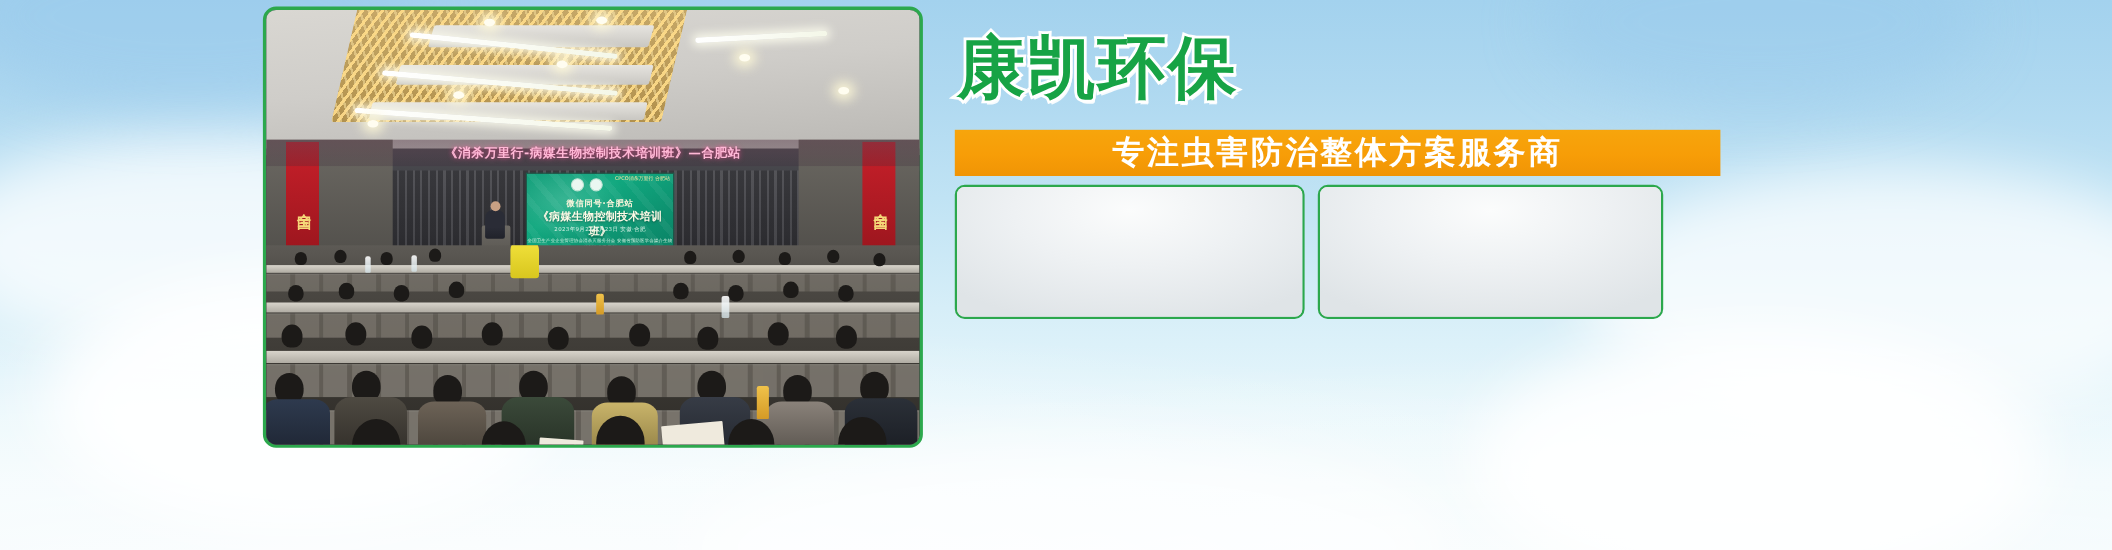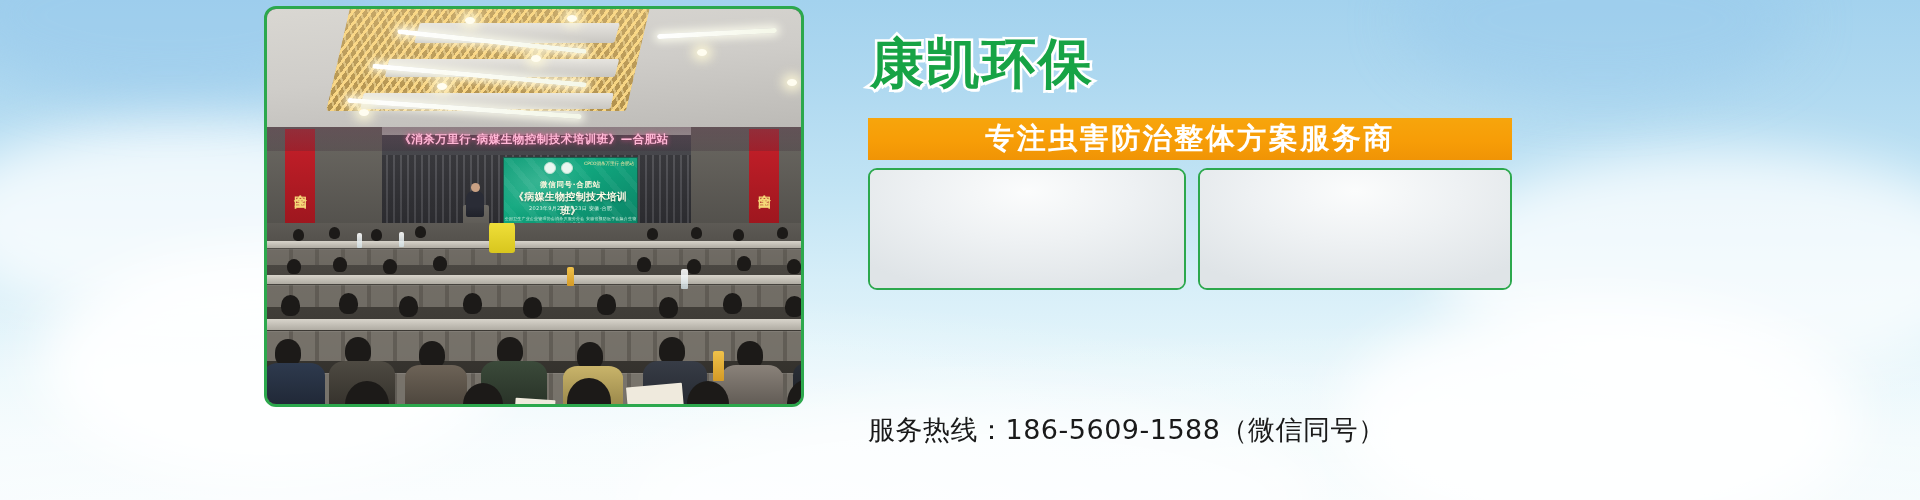--- a/index.html
+++ b/index.html
@@ -37,22 +37,22 @@
   .c1 { left:-60px;  top:120px;  width:520px; height:200px; background:rgba(255,255,255,.75); }
   .c2 { left:40px;   top:250px;  width:460px; height:230px; background:rgba(255,255,255,.9); }
   .c3 { left:-40px;  top:-70px;  width:420px; height:170px; background:rgba(150,200,235,.45); }
   .c4 { right:-80px; top:150px;  width:560px; height:230px; background:rgba(255,255,255,.72); }
   .c5 { right:60px;  top:300px;  width:520px; height:240px; background:rgba(255,255,255,.88); }
   .c6 { right:120px; top:-60px;  width:400px; height:160px; background:rgba(150,200,235,.4); }
   .c7 { left:620px;  top:400px;  width:700px; height:200px; background:rgba(255,255,255,.55); }
 
   
   #conf-photo {
-    position:absolute; left:264px; top:6px;
-    width:540px; height:401px;
+    position:absolute; left:239px; top:6px;
+    width:600px; height:401px;
     border:3px solid #2ca84d;
     border-radius:12px;
     overflow:hidden;
     background:#3a3a3e;
   }
   .conf-inner { position:absolute; inset:0; overflow:hidden; }
 
   
   .ceiling {
     position:absolute; left:0; top:0; width:100%; height:132px;
@@ -230,36 +230,36 @@
   }
 
   
   #right-col {
     position:absolute; left:862px; top:0; width:700px; height:500px;
   }
 
   
   #headline {
     position:absolute; left:8px; top:36px;
-    font-size:54px; font-weight:bold; line-height:1;
+    font-size:62px; font-weight:bold; line-height:1;
     color:#17a345;
     letter-spacing:2px;
-    font-family:Liberation Sans, sans-serif;
+    font-family:Liberation Mono, monospace;
     -webkit-text-stroke:5px #ffffff;
     paint-order:stroke fill;
     text-shadow:
       0 0 0 #fff,
       2px 3px 0 rgba(255,255,255,.9);
     white-space:nowrap;
   }
 
   
   #subtitle-bar {
     position:absolute; left:6px; top:118px;
-    width:644px; height:42px;
+    width:696px; height:42px;
     background:linear-gradient(180deg,#f7a50c 0%, #f79d07 55%, #f09405 100%);
     display:flex; align-items:center; justify-content:center;
   }
   #subtitle-bar span {
     color:#ffffff; font-size:29px; font-weight:bold;
     letter-spacing:2.5px; white-space:nowrap;
     font-family:"DejaVu Sans","Liberation Sans",sans-serif;
   }
 
   
@@ -529,16 +529,15 @@
 
       <div class="fig">
         
         
         
         
       </div>
     </div>
 
 
-    <div id="hotline-line">服务热线：186-5609-1588（微信同号）</div>
 
   </div>
 </div>
 
 </body></html>

